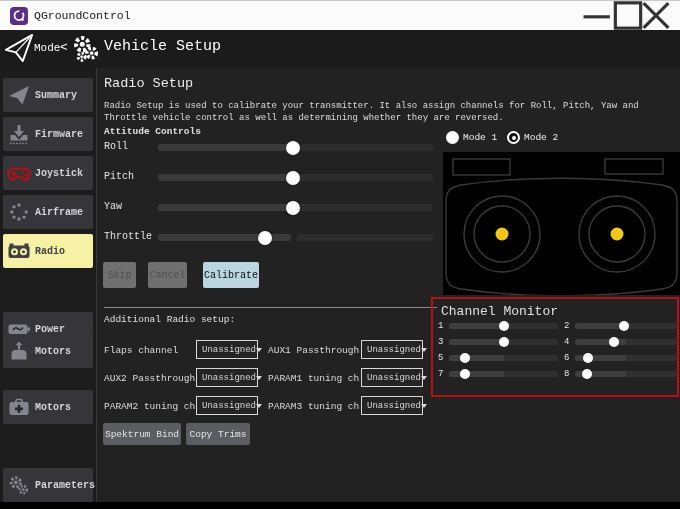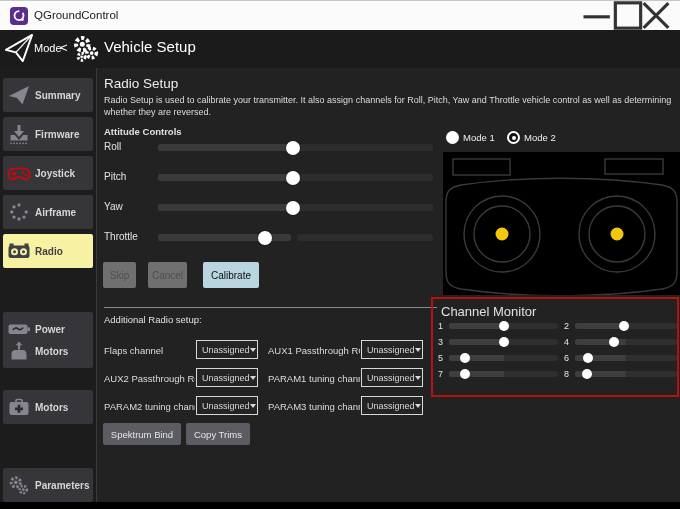--- a/index.html
+++ b/index.html
@@ -1,18 +1,18 @@
 <!DOCTYPE html>
 <html><head>
 <meta charset="utf-8">
 <style>
   * { margin:0; padding:0; box-sizing:border-box; }
   html,body { background:#000; }
   body { font-family:"Liberation Sans", sans-serif; }
-  .app { position:relative; width:680px; height:509px; background:#000; overflow:hidden; }
+  .app { position:relative; width:680px; height:509px; background:#000; overflow:hidden;font-family:Liberation Mono, monospace; }
 
   
   .titlebar { position:absolute; left:0; top:0; width:680px; height:30px; background:#fbfbfb; border-top:1px solid #c8c8c8; }
   .appicon { position:absolute; left:10px; top:6px; width:18px; height:18px; }
   .wtitle { position:absolute; left:34px; top:8px; font-size:11.5px; color:#1b1b1b; }
   .wbtn { position:absolute; top:0; width:30px; height:29px; display:flex; align-items:center; justify-content:center; color:#333; }
   .wbtn svg { display:block; }
 
   
   .header { position:absolute; left:0; top:30px; width:680px; height:38px; background:#1b1b1b; }
@@ -32,21 +32,21 @@
           display:flex; align-items:center; gap:4px; padding-left:4px; color:#85858f; cursor:pointer; }
   .tile .ticon { width:24px; height:24px; flex:0 0 24px; }
   .tile .tlabel { font-size:10px; font-weight:600; color:#d6d6d6; line-height:11px; }
   .tile.red { color:#c00c10; }
   .tile.active { background:#f7f1a3; color:#3f3f46; }
   .tile.active .tlabel { color:#3f3f46; }
   svg { display:block; width:100%; height:100%; }
 
   
   .h1 { position:absolute; left:104px; top:76px; font-size:13.5px; font-weight:500; color:#ececec; }
-  .desc { position:absolute; left:104px; top:94px; width:574px; font-size:9px; line-height:12px; color:#dcdcdc; }
+  .desc { position:absolute; left:104px; top:100px; width:574px; font-size:9px; line-height:12px; color:#dcdcdc; }
   .seclabel { position:absolute; font-size:9.5px; font-weight:600; color:#e0e0e0; }
 
   
   .srow { position:absolute; left:104px; width:330px; height:14px; }
   .srow .slabel { position:absolute; left:0; top:1px; font-size:10px; color:#e4e4e4; }
   .track { position:absolute; left:54px; top:4px; width:275px; height:7px; border-radius:2px;
            background:linear-gradient(90deg,#3a3a3a 0 49%,#2d2d2d 49%); }
   .track.split { background:none; }
   .track.split .seg1 { position:absolute; left:0; top:0; width:48.5%; height:100%; background:#3a3a3a; border-radius:2px; }
   .track.split .seg2 { position:absolute; right:0; top:0; width:49.5%; height:100%; background:#2d2d2d; border-radius:2px; }

